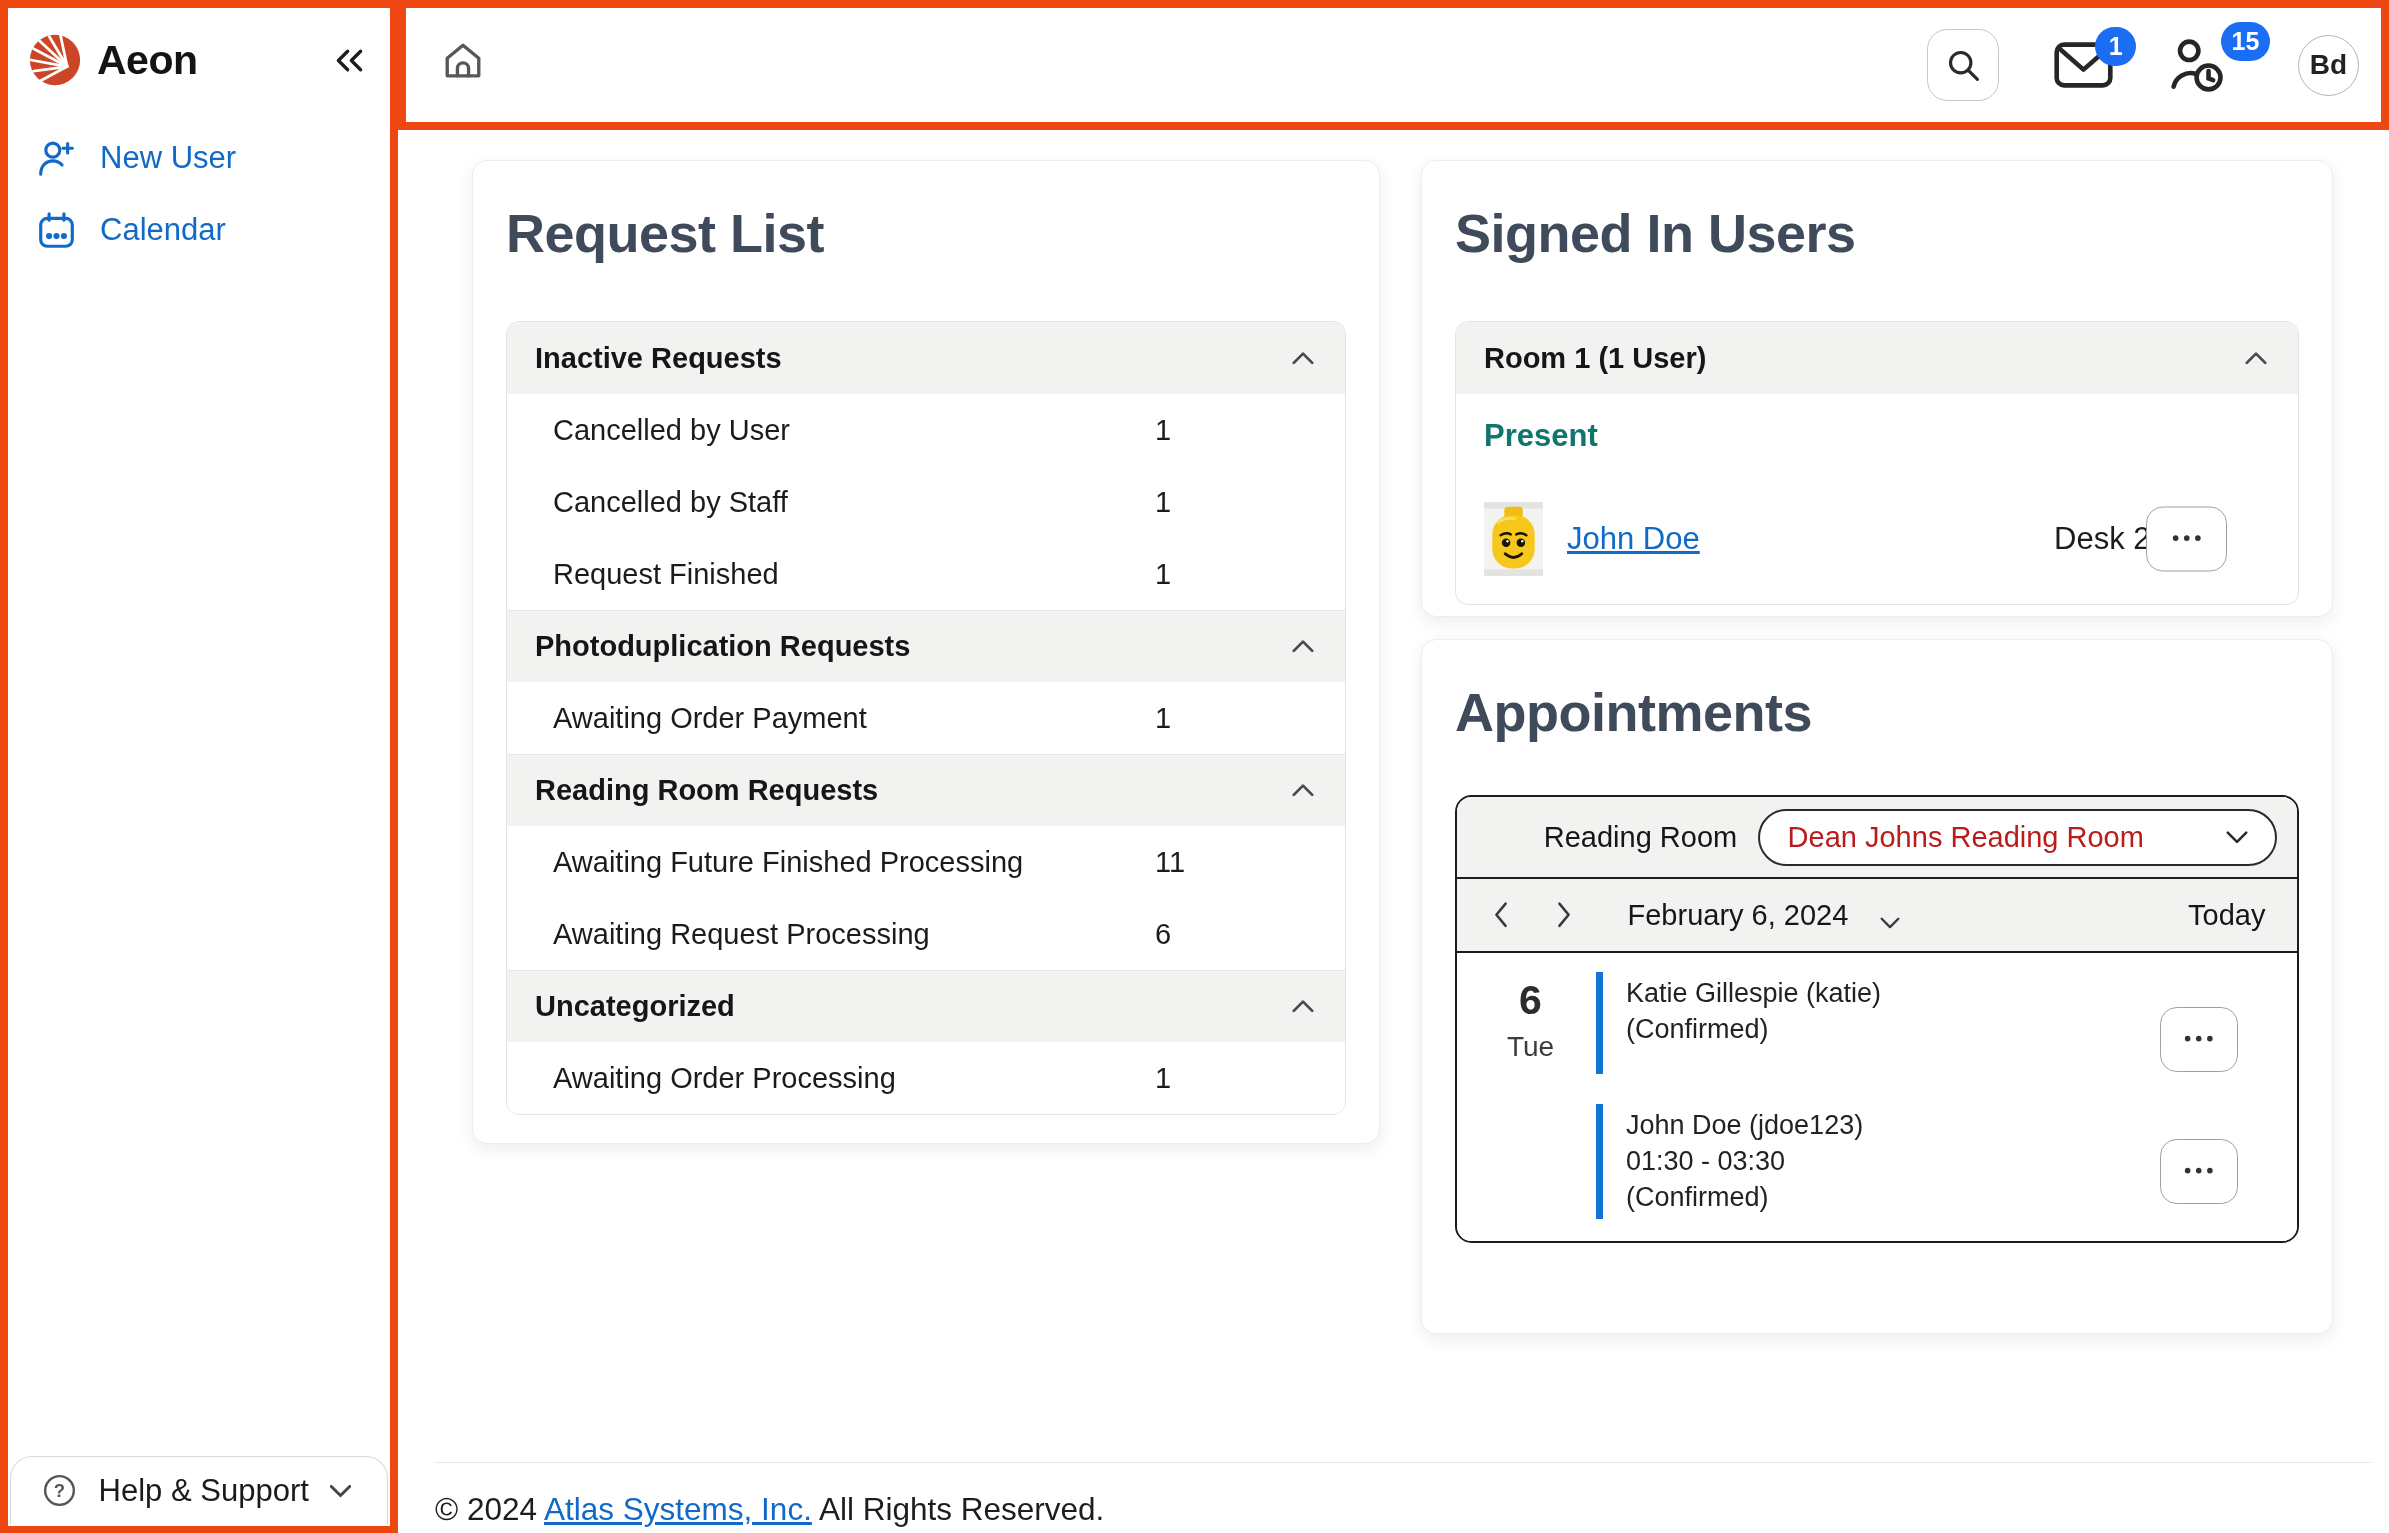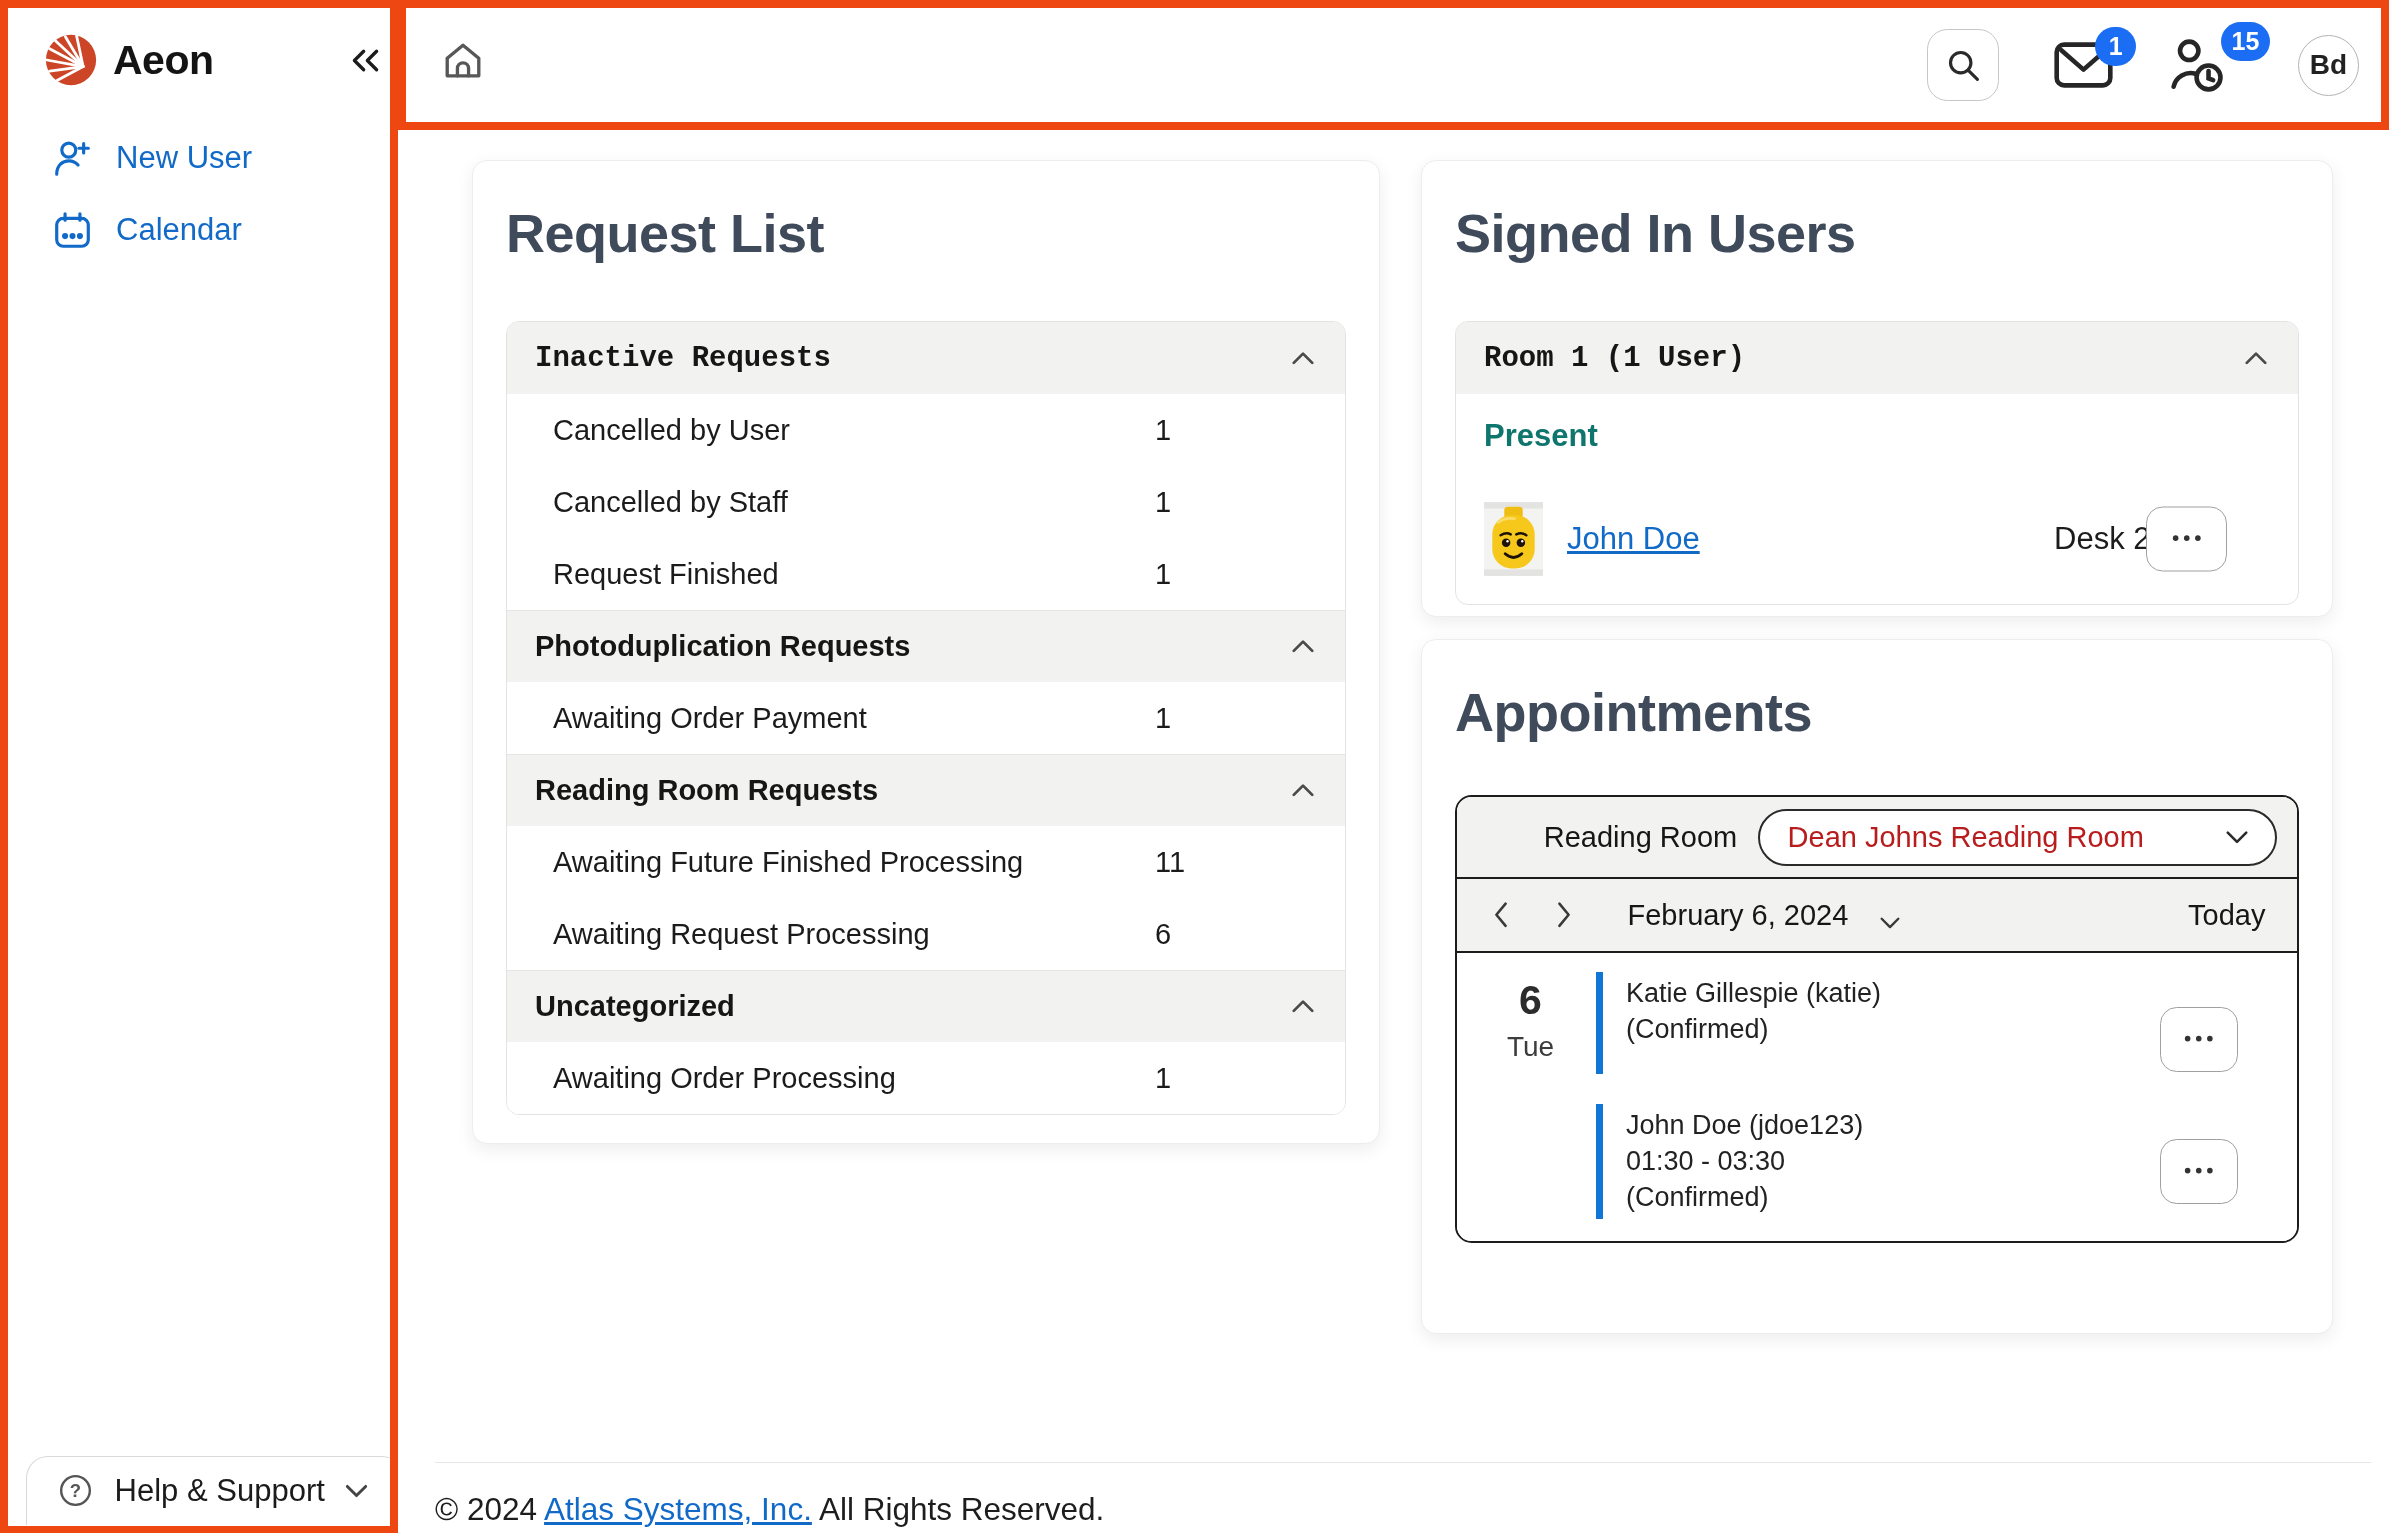--- a/index.html
+++ b/index.html
@@ -5,21 +5,21 @@
   * { box-sizing: border-box; margin: 0; padding: 0; }
   html, body { width: 2389px; height: 1534px; overflow: hidden; }
   body { font-family: "Liberation Sans", sans-serif; background: #ffffff; color: #1b1b1b; position: relative; }
 
   
   .ann { position: absolute; border: 8.3px solid #ee4711; pointer-events: none; z-index: 60; }
   #ann-side { left: 0; top: 0; width: 398px; height: 1534px; }
   #ann-top  { left: 398px; top: 0; width: 1991px; height: 130px; }
 
   
-  .sidebar { position: absolute; left: 16px; top: 0; width: 398px; height: 1534px; background: #fff; }
+  .sidebar { position: absolute; left: 0; top: 0; width: 398px; height: 1534px; background: #fff; }
   .side-logo { display: flex; align-items: center; padding: 24px 28px 0 28px; height: 96px; }
   .brand { font-size: 41px; font-weight: 600; color: #141414; margin-left: 15px; letter-spacing: -0.5px; }
   .collapse-btn { margin-left: auto; cursor: pointer; display: flex; }
   .side-nav { margin-top: 26px; }
   .side-item { display: flex; align-items: center; height: 72px; padding-left: 37px; color: #1169c8; font-size: 31px; cursor: pointer; }
   .side-item .nav-ic { margin-right: 24px; display: flex; }
   .help-panel { position: absolute; left: 10.2px; right: 10.2px; bottom: 9.3px; height: 69px; border: 0.9px solid #d9d9d7; border-bottom: none; border-radius: 22px 22px 0 0; display: flex; align-items: center; padding: 0 30px; font-size: 31px; color: #1b1b1b; background: #fff; cursor: pointer; }
   .help-panel .chev { margin-left: auto; display: flex; }
 
   
@@ -37,21 +37,21 @@
   .main { position: absolute; left: 398px; top: 130px; width: 1991px; height: 1404px; background: #fff; }
   .card { position: absolute; background: #fff; border: 0.9px solid #ededeb; border-radius: 15px; box-shadow: 0 5.6px 16.7px rgba(0,0,0,0.07); }
   #card-requests { left: 74px; top: 30px; width: 908px; height: 984px; padding: 41px 33px; }
   #card-signedin { left: 1023px; top: 30px; width: 912px; height: 457px; padding: 41px 33px; }
   #card-appts    { left: 1023px; top: 509px; width: 912px; height: 695px; padding: 41px 33px; }
   h1.card-title { font-size: 54px; font-weight: 700; color: #3f4a5a; letter-spacing: -0.5px; }
 
   
   .accordion { margin-top: 57px; border: 0.9px solid #e3e3e1; border-radius: 13px; overflow: hidden; }
   .acc-header { height: 72px; background: #f2f2f0; display: flex; align-items: center; padding: 0 28px; font-size: 29px; font-weight: 600; color: #161616; position: relative; cursor: pointer; border-top: 0.9px solid #e6e6e4; }
-  .acc-header:first-child { border-top: none; font-family: Liberation Mono, monospace; }
+  .acc-header:first-child { border-top: none; }
   .acc-header .chev { position: absolute; right: 28px; display: flex; }
   .acc-row { height: 72px; display: flex; align-items: center; padding-left: 46px; font-size: 29px; color: #1b1b1b; position: relative; background: #fff; }
   .acc-count { position: absolute; left: 648px; }
 
   
   .si-body { padding: 24px 28px 9.3px 28px; }
   .present { color: #0f766e; font-size: 31px; font-weight: 700; }
   .user-row { margin-top: 28px; display: flex; align-items: center; position: relative; height: 113px; }
   .user-link { margin-left: 24px; font-size: 31px; color: #1169c8; text-decoration: underline; cursor: pointer; }
   .desk { position: absolute; left: 570px; font-size: 31px; color: #1c1c1c; }

